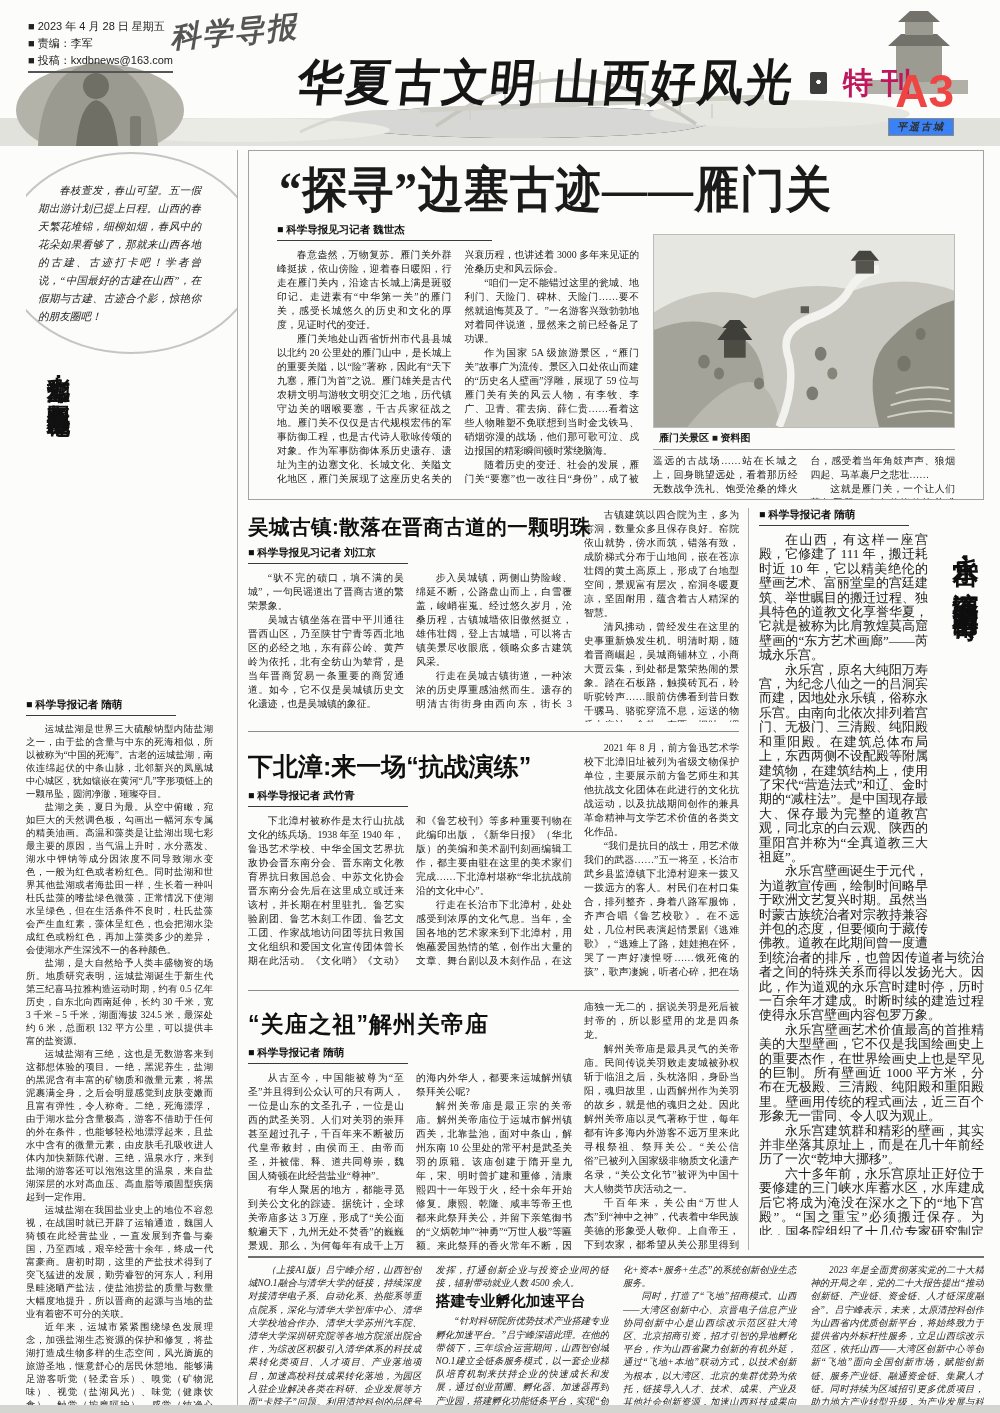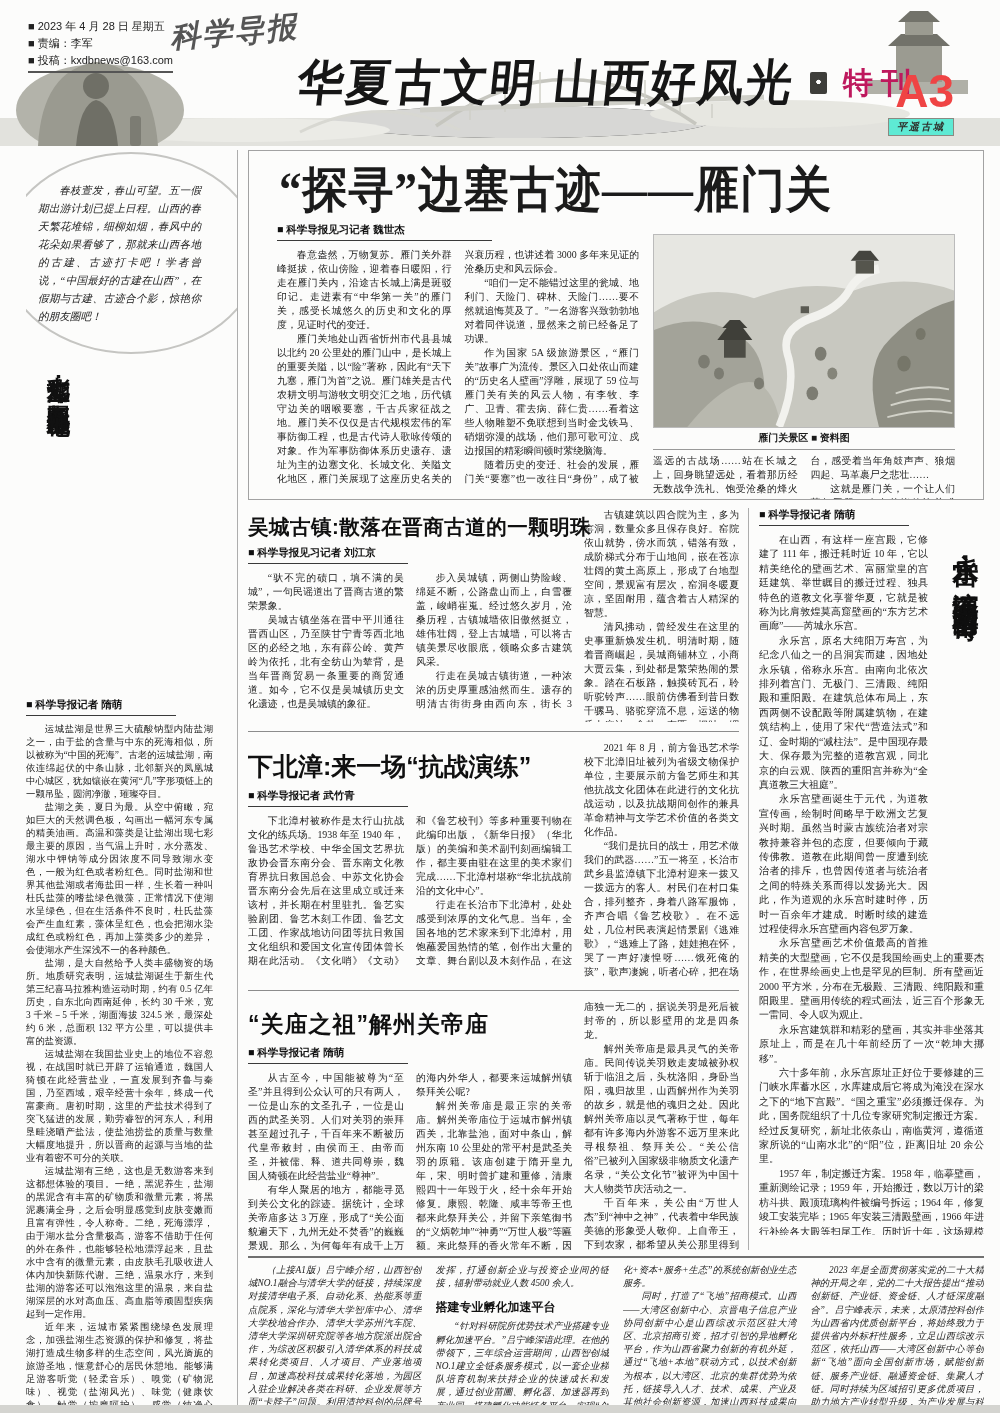--- a/index.html
+++ b/index.html
@@ -16,21 +16,21 @@
         color:#555;transform:rotate(-5deg);letter-spacing:2px;z-index:2}
   .banner{position:absolute;left:298px;top:52px;display:flex;align-items:center;gap:16px;z-index:2}
   .banner .b{font-size:46px;font-weight:900;letter-spacing:2px;color:#161616;
         transform:skewX(-6deg) scaleY(1.06);white-space:nowrap}
   .seal{width:17px;height:22px;border-radius:2px;flex:none;
         background:radial-gradient(circle at 50% 45%, #fff 0 2px, #3e3e3a 2.5px)}
   .tekan{font-size:30px;color:#be185d;letter-spacing:8px;font-weight:700;white-space:nowrap}
   .pageno{position:absolute;right:46px;top:64px;font-family:"Liberation Sans",sans-serif;
         font-size:46px;font-weight:700;color:#ef4444;z-index:2}
   .corner{position:absolute;right:46px;top:118px;font-size:10px;font-style:italic;font-weight:bold;
-        color:#2e2e2a;background:#5eead4;border:1px solid #8a8a82;padding:1px 8px;letter-spacing:2px;z-index:2}
+        color:#2e2e2a;background:#3b82f6;border:1px solid #8a8a82;padding:1px 8px;letter-spacing:2px;z-index:2}
   
   .content{display:flex;padding:4px 16px 0 26px;gap:10px;height:1259px}
   .rail{width:212px;flex:none;border-right:1px solid #adadad;padding-right:24px;overflow:hidden}
   .main{flex:1;overflow:hidden}
   .rule{border-top:1.5px solid #8c8c8c;margin:9px 0}
   .rule.strong{border-top:2px solid #707070;margin:6px 0}
   .byline{font-family:"Liberation Sans",sans-serif;font-size:10.5px;font-weight:bold;color:#111;
         border-bottom:1px solid #3a3a3a;padding-bottom:3px;margin-bottom:7px;width:160px;white-space:nowrap;overflow:hidden}
   .noind{text-indent:0 !important}
   
@@ -47,21 +47,21 @@
   .a1box{border:1px solid #a2a2a2;height:350px;padding:2px 28px;position:relative;overflow:hidden}
   h1{font-size:45px;font-weight:900;letter-spacing:1px;white-space:nowrap;position:relative;z-index:2;
         margin:4px 0 6px 2px;transform:scaleY(1.08);transform-origin:left top}
   .w210{width:215px}
   .ymrow{display:flex;gap:14px}
   .ymleft{width:362px;flex:none;column-count:2;column-gap:13px;height:248px;overflow:hidden}
   .ymleft p,.ymtail p,.artmain p,.artside p{font-size:9.9px;line-height:14px;text-align:justify;text-indent:2em}
   .ymright{flex:1;margin-top:-14px;position:relative;z-index:1}
   .photo{height:194px;border:1px solid #bbb;overflow:hidden;background:#e7e7e2}
   .photo svg{display:block;width:100%;height:100%}
-  .caption{text-align:center;font-family:"Liberation Sans",sans-serif;font-size:10px;font-weight:bold;
+  .caption{text-align:left;font-family:"Liberation Sans",sans-serif;font-size:10px;font-weight:bold;
         padding:3px 6px 4px;border-bottom:1px solid #999;margin-bottom:4px}
   .ymtail{column-count:2;column-gap:13px;height:64px;overflow:hidden}
   
   .mid{display:flex;margin-top:8px;height:742px;overflow:hidden}
   .midleft{width:500px;flex:none;padding-right:9px}
   .yl{flex:1;border-left:1px solid #adadad;padding-left:10px;overflow:hidden}
   h2{font-family:"Liberation Sans","DejaVu Sans",sans-serif;color:#101010;white-space:nowrap}
   .artrow{display:flex;gap:12px}
   .artmain{width:324px;flex:none}
   .artside{flex:1;overflow:hidden}
@@ -73,26 +73,26 @@
   .xbz .cols2{height:162px}
   .xbz .artside{height:240px}
   .gdm h2{font-size:23px;margin:9px 0 6px;letter-spacing:1px}
   .gdm .cols2{height:196px}
   .gdm .artside{height:256px}
   .yl .byline{width:150px}
   .ylbody{overflow:hidden;height:702px}
   .vhead-r{float:right;width:46px;height:398px;writing-mode:vertical-rl;text-orientation:upright;
         font-family:"Liberation Sans",sans-serif;font-size:26px;font-weight:700;letter-spacing:3px;
         margin:0 0 10px 10px;color:#0f0f0f}
-  .yl p{font-size:10px;line-height:14.4px;text-align:justify;text-indent:2em}
+  .yl p{font-size:13px;line-height:14.4px;text-align:justify;text-indent:2em}
   
   .bottom{display:flex;gap:14px;height:150px;overflow:hidden}
   .bcol{flex:1;overflow:hidden}
   .bcol p{font-size:9.3px;line-height:13.2px;font-style:italic;text-align:justify;text-indent:2em}
-  .bcol h3{font-family:"Liberation Sans",sans-serif;font-size:12px;margin:9px 0 4px;font-style:normal;color:#111}
+  .bcol h3{font-family:"Liberation Sans",sans-serif;font-size:15px;margin:2px 0 4px;font-style:normal;color:#111}
   .botband{position:absolute;left:0;right:0;bottom:0;height:8px;background:#d4d4d0}
 </style>
 </head>
 <body>
 
 <div class="page">
 
   <header>
     <svg class="hart" viewBox="0 0 1000 146" preserveAspectRatio="none">
       <rect y="118" width="1000" height="28" fill="#e2e2dd"></rect>
@@ -136,22 +136,22 @@
     <aside class="rail">
       <div class="oval">
         <p>春枝萱发，春山可望。五一假期出游计划已提上日程。山西的春天繁花堆锦，细柳如烟，春风中的花朵如果看够了，那就来山西各地的古建、古迹打卡吧！学者曾说，“中国最好的古建在山西”，在假期与古建、古迹合个影，惊艳你的朋友圈吧！</p>
       </div>
       <section class="salt">
         <div class="vhead-l">七彩盐湖：中国『死海』养生福地</div>
         <div class="byline">■ 科学导报记者 隋萌</div>
         <p>运城盐湖是世界三大硫酸钠型内陆盐湖之一，由于盐的含量与中东的死海相似，所以被称为“中国的死海”。古老的运城盐湖，南依连绵起伏的中条山脉，北邻新兴的凤凰城中心城区，犹如镶嵌在黄河“几”字形项链上的一颗吊坠，圆润净澈，璀璨夺目。</p>
         <p>盐湖之美，夏日为最。从空中俯瞰，宛如巨大的天然调色板，勾画出一幅河东专属的精美油画。高温和藻类是让盐湖出现七彩最主要的原因，当气温上升时，水分蒸发、湖水中钾钠等成分因浓度不同导致湖水变色，一般为红色或者粉红色。同时盐湖和世界其他盐湖或者海盐田一样，生长着一种叫杜氏盐藻的嗜盐绿色微藻，正常情况下使湖水呈绿色，但在生活条件不良时，杜氏盐藻会产生血红素，藻体呈红色，也会把湖水染成红色或粉红色，再加上藻类多少的差异，会使湖水产生深浅不一的各种颜色。</p>
         <p>盐湖，是大自然给予人类丰盛物资的场所。地质研究表明，运城盐湖诞生于新生代第三纪喜马拉雅构造运动时期，约有 0.5 亿年历史，自东北向西南延伸，长约 30 千米，宽 3 千米－5 千米，湖面海拔 324.5 米，最深处约 6 米，总面积 132 平方公里，可以提供丰富的盐资源。</p>
+        <p>运城盐湖有三绝，这也是无数游客来到这都想体验的项目。一绝，黑泥养生，盐湖的黑泥含有丰富的矿物质和微量元素，将黑泥裹满全身，之后会明显感觉到皮肤变嫩而且富有弹性，令人称奇。二绝，死海漂浮，由于湖水盐分含量极高，游客不借助于任何的外在条件，也能够轻松地漂浮起来，且盐水中含有的微量元素，由皮肤毛孔吸收进人体内加快新陈代谢。三绝，温泉水疗，来到盐湖的游客还可以泡泡这里的温泉，来自盐湖深层的水对高血压、高血脂等顽固型疾病起到一定作用。</p>
         <p>运城盐湖在我国盐业史上的地位不容忽视，在战国时就已开辟了运输通道，魏国人猗顿在此经营盐业，一直发展到齐鲁与秦国，乃至西域，艰辛经营十余年，终成一代富豪商。唐初时期，这里的产盐技术得到了突飞猛进的发展，勤劳睿智的河东人，利用垦畦浇晒产盐法，使盐池捞盐的质量与数量大幅度地提升，所以晋商的起源与当地的盐业有着密不可分的关联。</p>
-        <p>运城盐湖有三绝，这也是无数游客来到这都想体验的项目。一绝，黑泥养生，盐湖的黑泥含有丰富的矿物质和微量元素，将黑泥裹满全身，之后会明显感觉到皮肤变嫩而且富有弹性，令人称奇。二绝，死海漂浮，由于湖水盐分含量极高，游客不借助于任何的外在条件，也能够轻松地漂浮起来，且盐水中含有的微量元素，由皮肤毛孔吸收进人体内加快新陈代谢。三绝，温泉水疗，来到盐湖的游客还可以泡泡这里的温泉，来自盐湖深层的水对高血压、高血脂等顽固型疾病起到一定作用。</p>
         <p>近年来，运城市紧紧围绕绿色发展理念，加强盐湖生态资源的保护和修复，将盐湖打造成生物多样的生态空间，风光旖旎的旅游圣地，惬意舒心的居民休憩地。能够满足游客听觉（轻柔音乐）、嗅觉（矿物泥味）、视觉（盐湖风光）、味觉（健康饮食）、触觉（按摩呵护）、感觉（纯净心灵）六种愉悦感官需求，是一处集娱乐、康体、休闲、疗养、度假为一体的黑泥康体养生之所。</p>
         <p>夏日即将来临，赶快约上三五好友，一起去七彩盐湖养生吧。</p>
       </section>
 
     </aside>
 
     <main class="main">
 
       <article class="a1box">
         <h1>“探寻”边塞古迹——雁门关</h1>
@@ -268,21 +268,21 @@
 
         </div>
 
         <aside class="yl">
           <div class="byline">■ 科学导报记者 隋萌</div>
           <div class="ylbody">
             <div class="vhead-r">永乐宫：演绎不同时空的传奇</div>
             <p>在山西，有这样一座宫殿，它修建了 111 年，搬迁耗时近 10 年，它以精美绝伦的壁画艺术、富丽堂皇的宫廷建筑、举世瞩目的搬迁过程、独具特色的道教文化享誉华夏，它就是被称为比肩敦煌莫高窟壁画的“东方艺术画廊”——芮城永乐宫。</p>
             <p>永乐宫，原名大纯阳万寿宫，为纪念八仙之一的吕洞宾而建，因地处永乐镇，俗称永乐宫。由南向北依次排列着宫门、无极门、三清殿、纯阳殿和重阳殿。在建筑总体布局上，东西两侧不设配殿等附属建筑物，在建筑结构上，使用了宋代“营造法式”和辽、金时期的“减柱法”。是中国现存最大、保存最为完整的道教宫观，同北京的白云观、陕西的重阳宫并称为“全真道教三大祖庭”。</p>
             <p>永乐宫壁画诞生于元代，为道教宣传画，绘制时间略早于欧洲文艺复兴时期。虽然当时蒙古族统治者对宗教持兼容并包的态度，但要倾向于藏传佛教。道教在此期间曾一度遭到统治者的排斥，也曾因传道者与统治者之间的特殊关系而得以发扬光大。因此，作为道观的永乐宫时建时停，历时一百余年才建成。时断时续的建造过程使得永乐宫壁画内容包罗万象。</p>
-            <p>永乐宫壁画艺术价值最高的首推精美的大型壁画，它不仅是我国绘画史上的重要杰作，在世界绘画史上也是罕见的巨制。所有壁画近 2000 平方米，分布在无极殿、三清殿、纯阳殿和重阳殿里。壁画用传统的程式画法，近三百个形象无一雷同、令人叹为观止。</p>
+            <p>永乐宫壁画艺术价值最高的首推精美的大型壁画，它不仅是我国绘画史上的重要杰作，在世界绘画史上也是罕见的巨制。所有壁画近 1000 平方米，分布在无极殿、三清殿、纯阳殿和重阳殿里。壁画用传统的程式画法，近三百个形象无一雷同、令人叹为观止。</p>
             <p>永乐宫建筑群和精彩的壁画，其实并非坐落其原址上，而是在几十年前经历了一次“乾坤大挪移”。</p>
             <p>六十多年前，永乐宫原址正好位于要修建的三门峡水库蓄水区，水库建成后它将成为淹没在深水之下的“地下宫殿”。“国之重宝”必须搬迁保存。为此，国务院组织了十几位专家研究制定搬迁方案。经过反复研究，新址北依条山，南临黄河，遵循道家所说的“山南水北”的“阳”位，距离旧址 20 余公里。</p>
             <p>1957 年，制定搬迁方案。1958 年，临摹壁画，重新测绘记录；1959 年，开始搬迁，数以万计的梁枋斗拱、殿顶琉璃构件被编号拆运；1964 年，修复竣工安装完毕；1965 年安装三清殿壁画，1966 年进行补绘各大殿等扫尾工作。历时近十年，这场规模浩大的古建筑搬迁保护工程全面完成，堪称世界文物保护史上的奇迹。</p>
 
           </div>
         </aside>
       </div>
 
       <div class="rule strong"></div>
 

